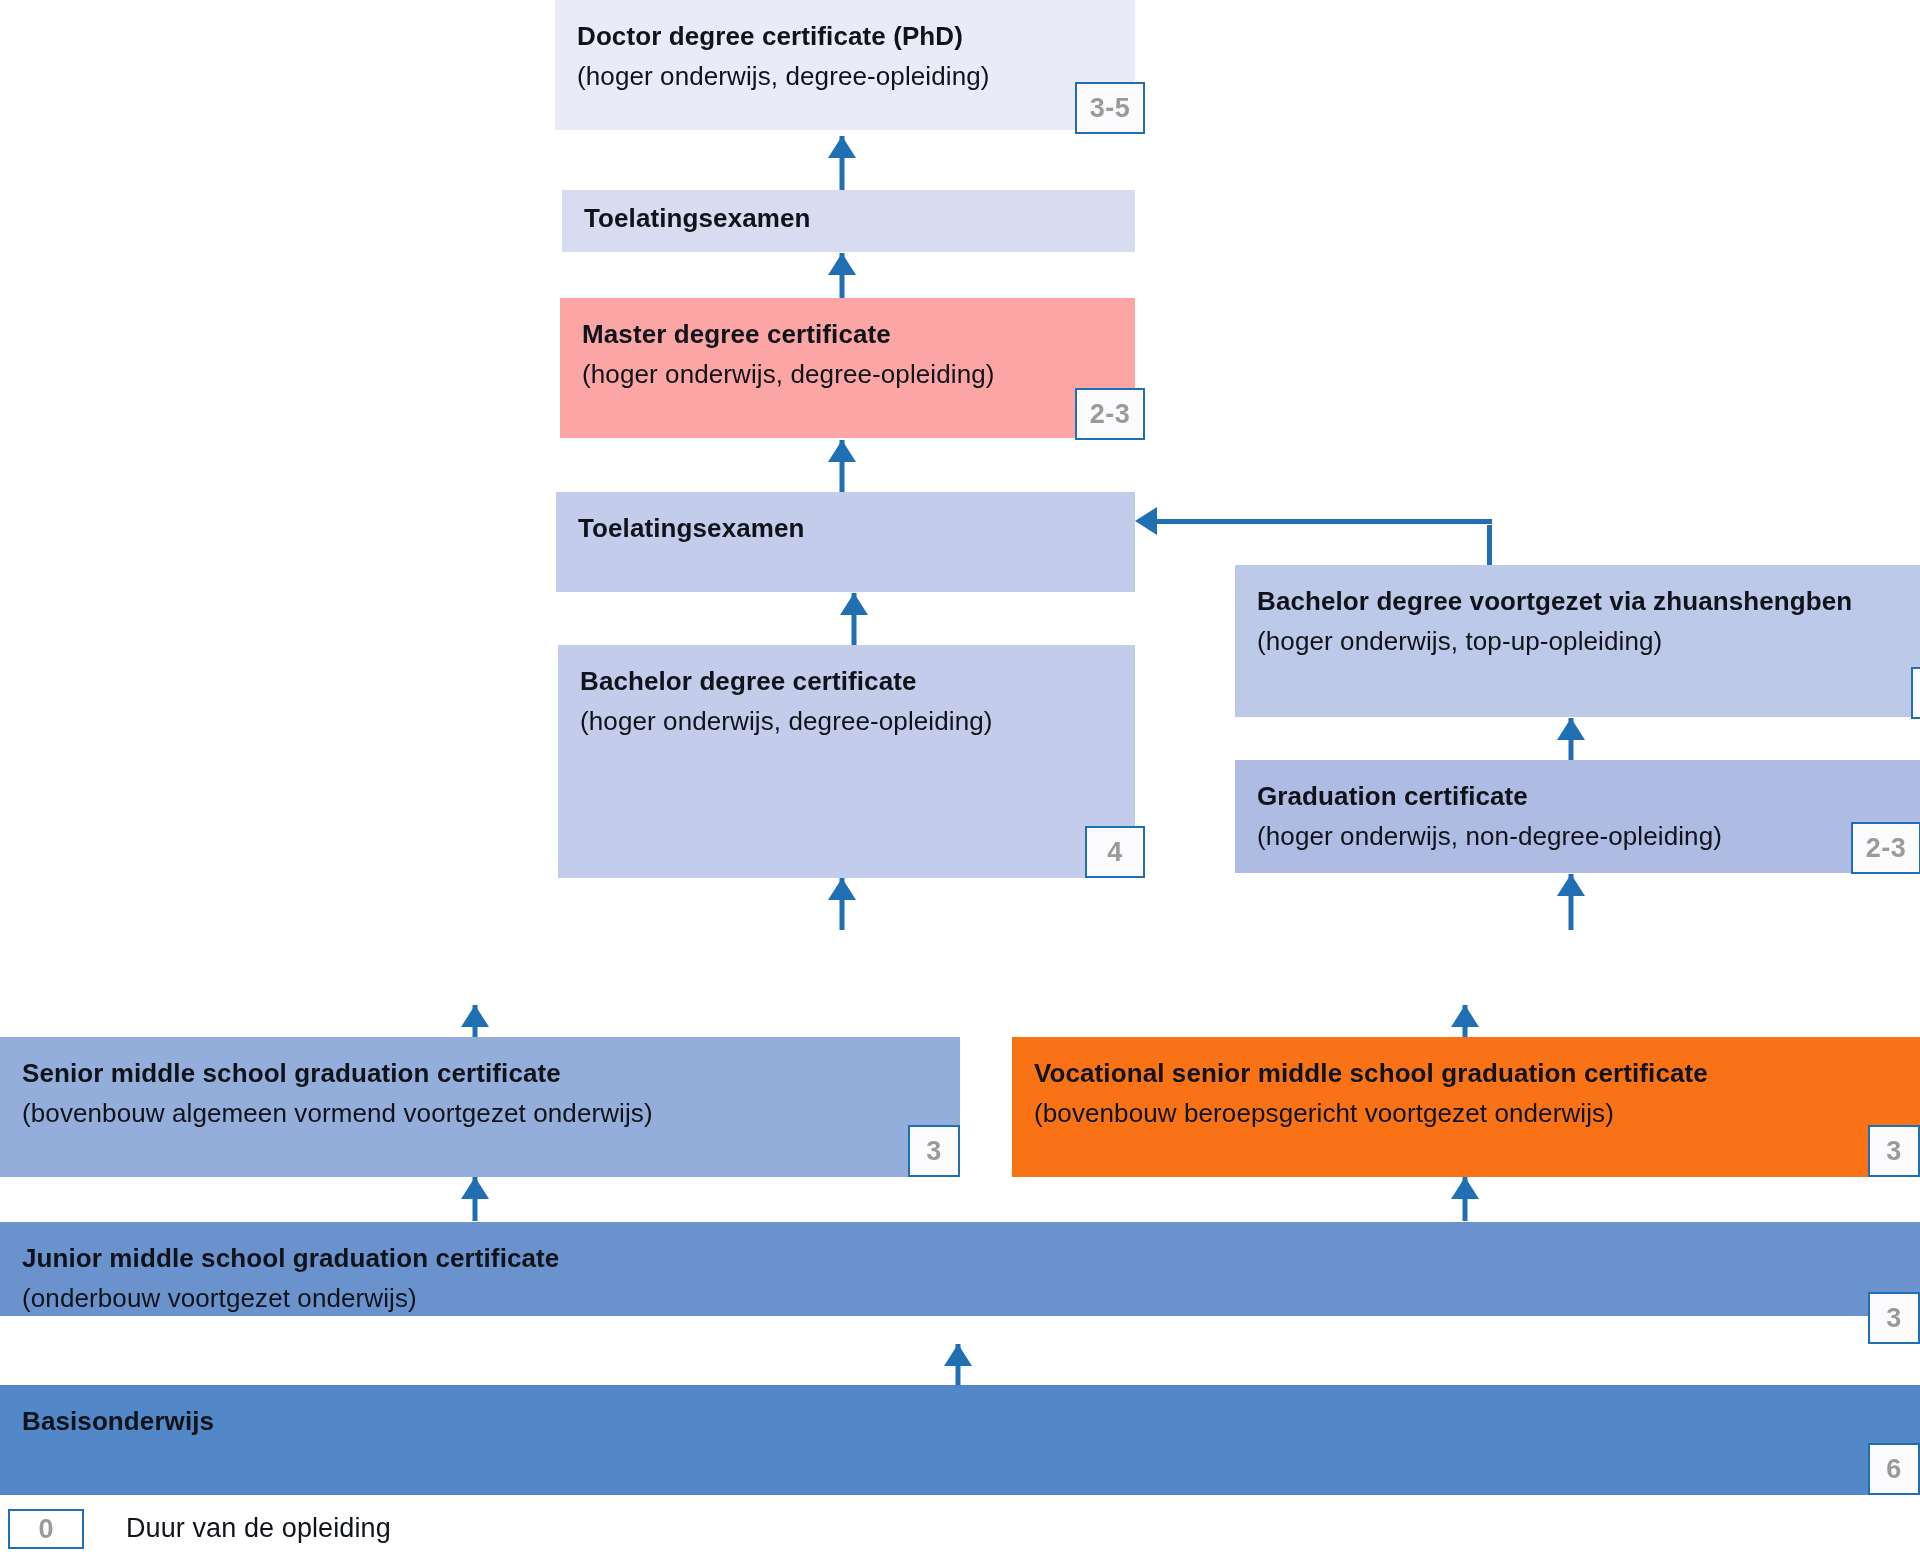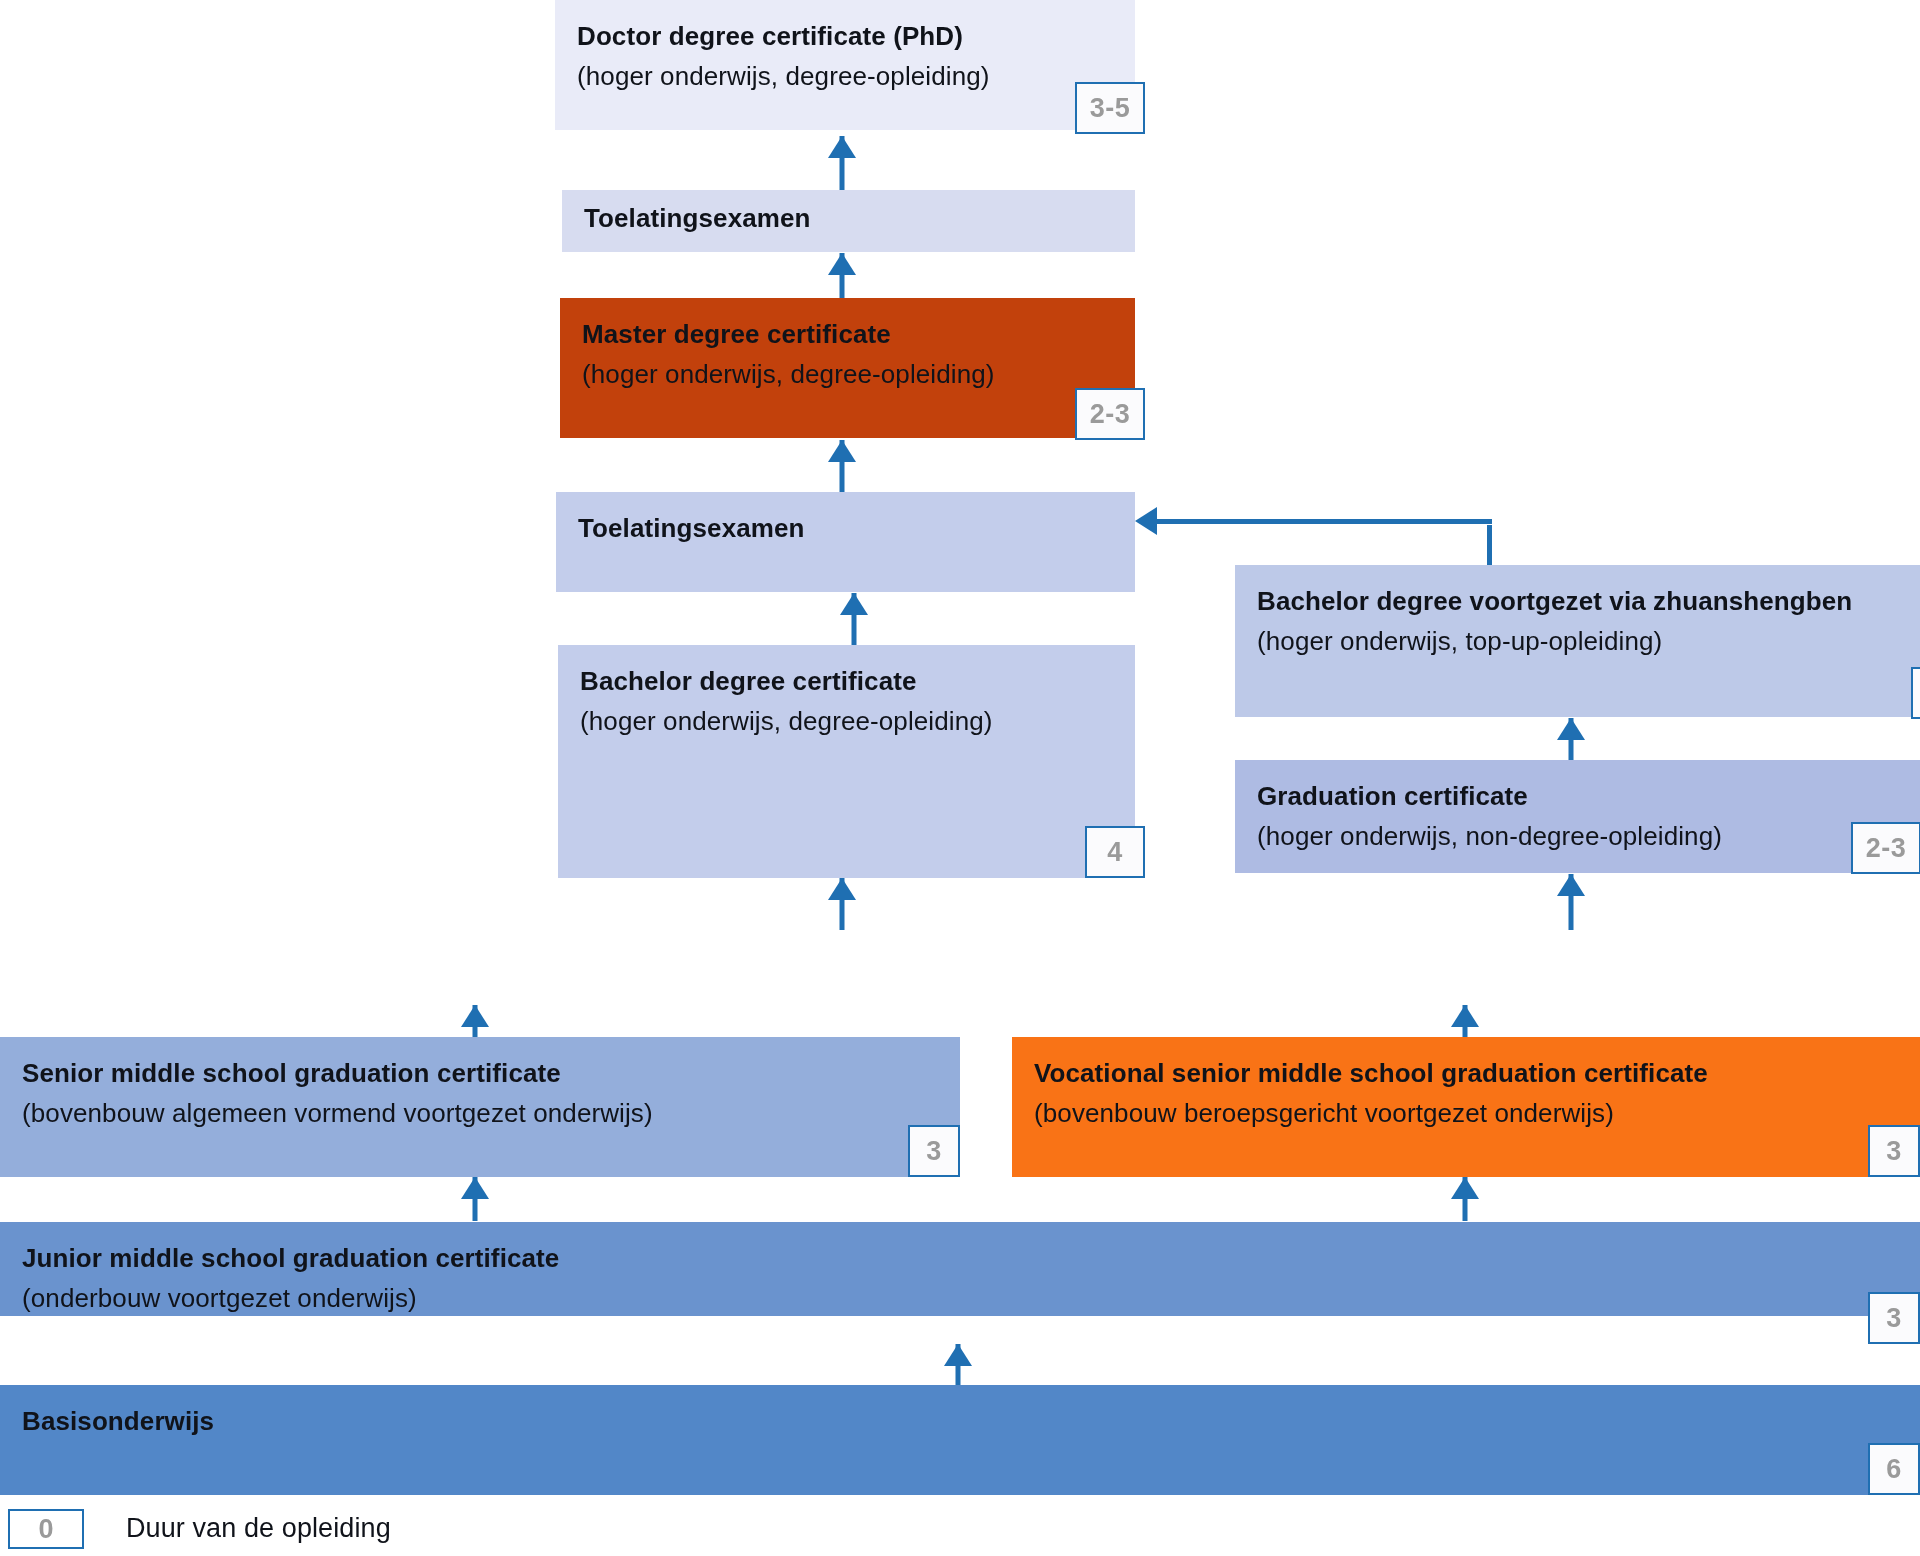--- a/index.html
+++ b/index.html
@@ -102,21 +102,21 @@
 
   <div class="box" style="left:562px;top:190px;width:573px;height:62px;padding-top:8px;background:#d7dcf0;">
     <div class="t1">Toelatingsexamen</div>
   </div>
 
   <div class="arrow-up" style="left:826px;top:253px;width:32px;height:50px;">
     <div class="shaft" style="height:50px;"></div>
     <div class="head"></div>
   </div>
 
-  <div class="box" style="left:560px;top:298px;width:575px;height:140px;background:#c2410c;">
+  <div class="box" style="left:560px;top:298px;width:575px;height:140px;background:#fca5a5;">
     <div class="t1">Master degree certificate</div>
     <div class="t2">(hoger onderwijs, degree-opleiding)</div>
   </div>
   <div class="badge" style="left:1075px;top:388px;width:70px;height:52px;">2-3</div>
 
   <div class="arrow-up" style="left:826px;top:440px;width:32px;height:56px;">
     <div class="shaft" style="height:56px;"></div>
     <div class="head"></div>
   </div>
 

